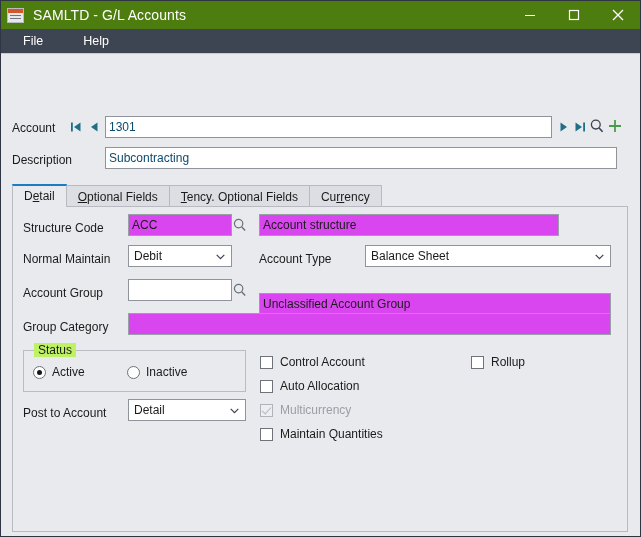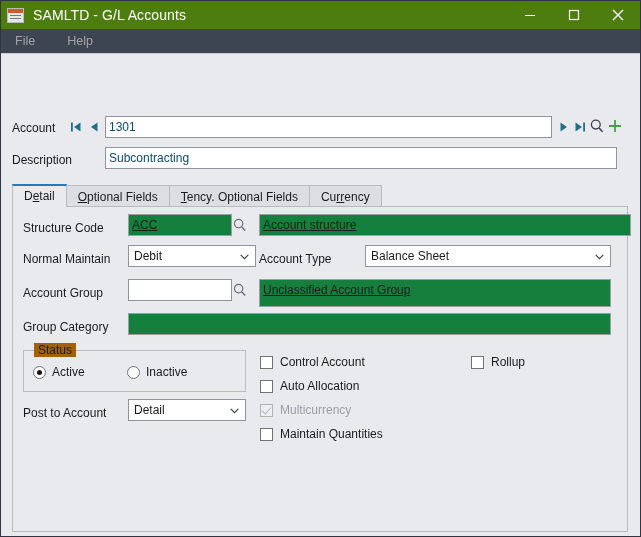--- a/index.html
+++ b/index.html
@@ -89,26 +89,27 @@
 
   
   .menubar {
     height: 24px;
     background: #3d4452;
     display: flex;
     align-items: center;
     padding-left: 10px;
   }
   .menu-item {
-    color: #a3a3a3;
+    color: #ffffff;
     font-size: 12.5px;
     padding: 2px 10px 3px 4px;
     margin-right: 18px;
     cursor: default;
     white-space: nowrap;
+    margin-left: 8px;
   }
 
   
   .client {
     position: relative;
     height: 485px;
     background: #e9eaee;
     border-top: 1px solid #c8cbd0;
     box-sizing: border-box;
   }
@@ -130,24 +131,23 @@
     background: #ffffff;
     font-family: "Liberation Sans", sans-serif;
     font-size: 12px;
     color: #0c4a6e;
     padding: 0 3px;
     line-height: 20px;
     white-space: nowrap;
     overflow: hidden;
   }
   .tinput.readonly {
-    background: #15803d;
+    background: #d946ef;
     border-color: #9a9ea6;
     color: #1b1b1b;
-    text-decoration: underline;
   }
   .tinput.blank {
     background: #ffffff;
   }
 
   
   .ddl {
     position: absolute;
     box-sizing: border-box;
     border: 1px solid #8f949c;
@@ -240,21 +240,21 @@
   .groupbox {
     position: absolute;
     box-sizing: border-box;
     border: 1px solid #b9bcc2;
     background: transparent;
   }
   .groupbox > .gb-title {
     position: absolute;
     top: -8px;
     left: 10px;
-    background: #a16207;
+    background: #bef264;
     padding: 0 4px;
     font-size: 12px;
     color: #1b1b1b;
     line-height: 14px;
   }
 
   
   .radio, .checkbox {
     position: absolute;
     display: flex;
@@ -408,24 +408,24 @@
     <div class="tabpanel"></div>
 
     <div class="lbl" style="left:22px; top:166px; z-index:2;">Structure Code</div>
     <div class="tinput readonly" style="left:127px; top:160px; width:104px; height:22px; z-index:2;">ACC</div>
     <div class="finder" style="left:231px; top:163px; z-index:2;">
       <svg width="16" height="16" viewBox="0 0 16 16" aria-hidden="true">
         <circle cx="6.6" cy="6.6" r="4.2" fill="none" stroke="#6a707a" stroke-width="1.2"></circle>
         <path d="M9.8 9.9 L13.2 13.4" stroke="#6a707a" stroke-width="1.4" fill="none"></path>
       </svg>
     </div>
-    <div class="tinput readonly" style="left:258px; top:160px; width:372px; height:22px; z-index:2;">Account structure</div>
+    <div class="tinput readonly" style="left:258px; top:160px; width:300px; height:22px; z-index:2;">Account structure</div>
 
     <div class="lbl" style="left:22px; top:197px; z-index:2;">Normal Maintain</div>
-    <div class="ddl" style="left:127px; top:191px; width:128px; height:22px; z-index:2;">
+    <div class="ddl" style="left:127px; top:191px; width:104px; height:22px; z-index:2;">
       <span>Debit</span>
       <span class="chev">
         <svg width="9" height="6" viewBox="0 0 9 6" aria-hidden="true">
             <path d="M0.7 0.8 L4.5 4.6 L8.3 0.8" stroke="#3c4350" stroke-width="1.2" fill="none"></path>
           </svg>
       </span>
     </div>
 
     <div class="lbl" style="left:258px; top:197px; z-index:2;">Account Type</div>
     <div class="ddl" style="left:364px; top:191px; width:246px; height:22px; z-index:2;">
@@ -438,21 +438,21 @@
     </div>
 
     <div class="lbl" style="left:22px; top:231px; z-index:2;">Account Group</div>
     <div class="tinput blank" style="left:127px; top:225px; width:104px; height:22px; z-index:2;"></div>
     <div class="finder" style="left:231px; top:228px; z-index:2;">
       <svg width="16" height="16" viewBox="0 0 16 16" aria-hidden="true">
         <circle cx="6.6" cy="6.6" r="4.2" fill="none" stroke="#6a707a" stroke-width="1.2"></circle>
         <path d="M9.8 9.9 L13.2 13.4" stroke="#6a707a" stroke-width="1.4" fill="none"></path>
       </svg>
     </div>
-    <div class="tinput readonly" style="left:258px; top:225px; width:352px; height:28px; z-index:2;">Unclassified Account Group</div>
+    <div class="tinput readonly" style="left:258px; top:239px; width:352px; height:28px; z-index:2;">Unclassified Account Group</div>
 
     <div class="lbl" style="left:22px; top:265px; z-index:2;">Group Category</div>
     <div class="tinput readonly" style="left:127px; top:259px; width:483px; height:22px; z-index:2;"></div>
 
     <div class="groupbox" style="left:22px; top:296px; width:223px; height:42px; z-index:2;">
       <span class="gb-title">Status</span>
     </div>
     <div class="radio checked" style="left:32px; top:310px; z-index:3;">
       <span class="dot"></span>
       <span>Active</span>

